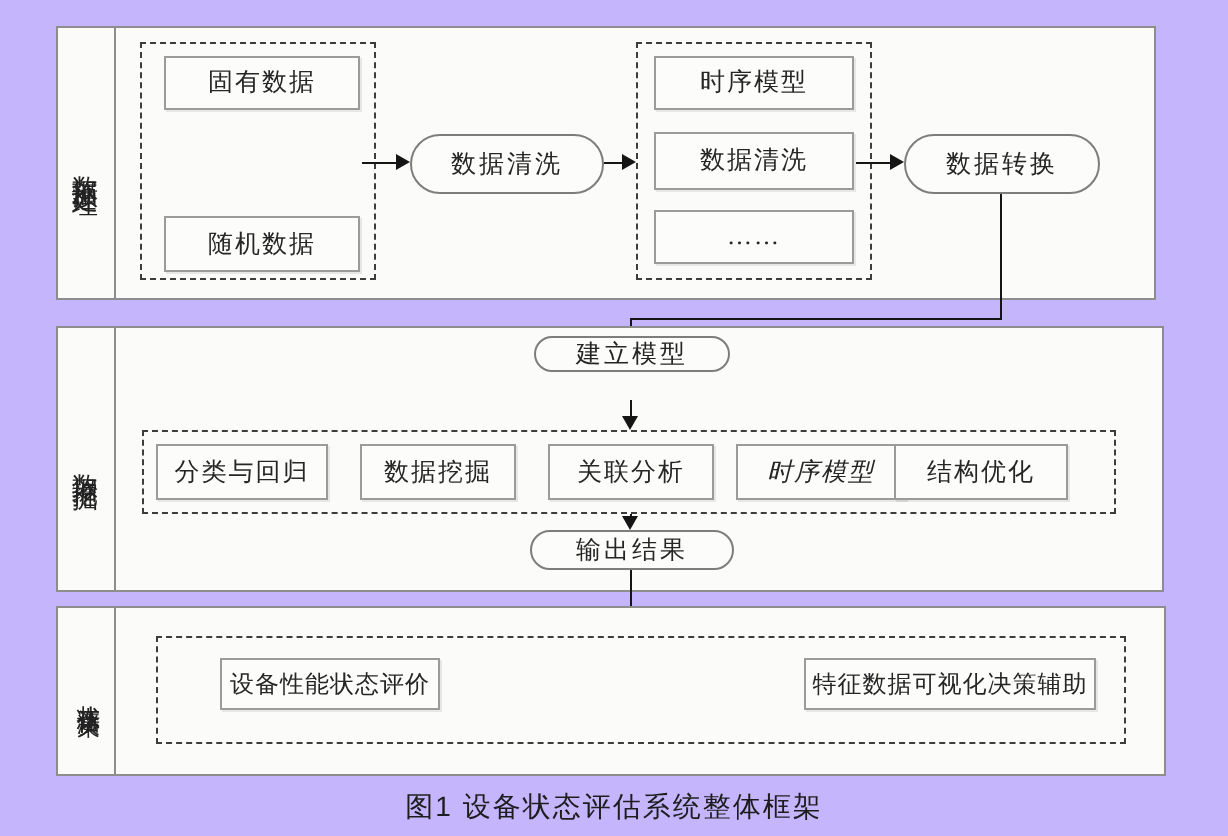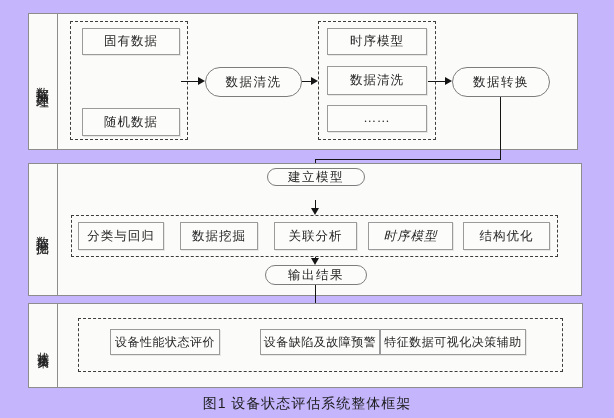--- a/index.html
+++ b/index.html
@@ -104,33 +104,32 @@
 
   <div class="abs pill" style="left:267px;top:168px;width:98px;height:18px;border-radius:9px;">建立模型</div>
 
   <div class="abs arrow-d" style="left:315px;top:200px;height:8px;"></div>
 
   <div class="abs dashed" style="left:71px;top:215px;width:487px;height:42px;"></div>
   <div class="abs box" style="left:78px;top:222px;width:86px;height:28px;">分类与回归</div>
   <div class="abs box" style="left:180px;top:222px;width:78px;height:28px;">数据挖掘</div>
   <div class="abs box" style="left:274px;top:222px;width:83px;height:28px;">关联分析</div>
   <div class="abs box" style="left:368px;top:222px;width:85px;height:28px;font-style:italic;">时序模型</div>
-  <div class="abs box" style="left:463px;top:222px;width:87px;height:28px;">结构优化</div>
+  <div class="abs box" style="left:447px;top:222px;width:87px;height:28px;">结构优化</div>
 
   <div class="abs arrow-d" style="left:315px;top:257px;height:1px;"></div>
 
   <div class="abs pill" style="left:265px;top:265px;width:102px;height:20px;border-radius:10px;">输出结果</div>
 
   <div class="abs arrow-d" style="left:315px;top:285px;height:23px;"></div>
 
   <div class="abs sec" style="left:28px;top:303px;width:555px;height:85px;"></div>
   <div class="abs labelcol" style="left:28px;top:303px;width:30px;height:85px;">
     <span class="vlabel small">状态评估决策</span>
   </div>
 
   <div class="abs dashed" style="left:78px;top:318px;width:485px;height:54px;"></div>
   <div class="abs box tight" style="left:110px;top:329px;width:110px;height:26px;">设备性能状态评价</div>
-  <div class="abs box tight" style="left:260px;top:329px;width:120px;height:26px;">设备缺陷及故障预警</div>
-  <div class="abs box tight" style="left:380px;top:329px;width:146px;height:26px;">特征数据可视化决策辅助</div>
+  <div class="abs box tight" style="left:402px;top:329px;width:146px;height:26px;">特征数据可视化决策辅助</div>
 
   <div class="abs caption" style="left:0;top:395px;">图1  设备状态评估系统整体框架</div>
 
 </div>
 
 </body></html>

